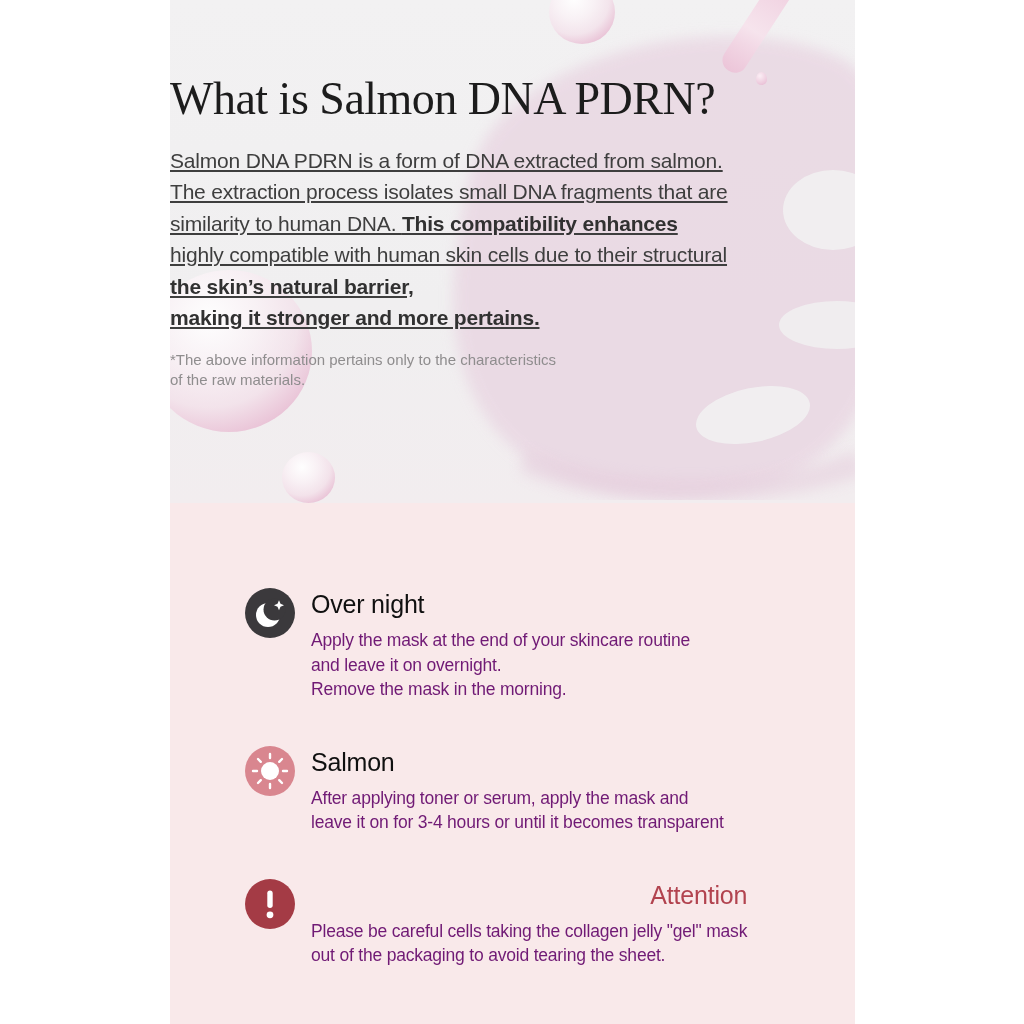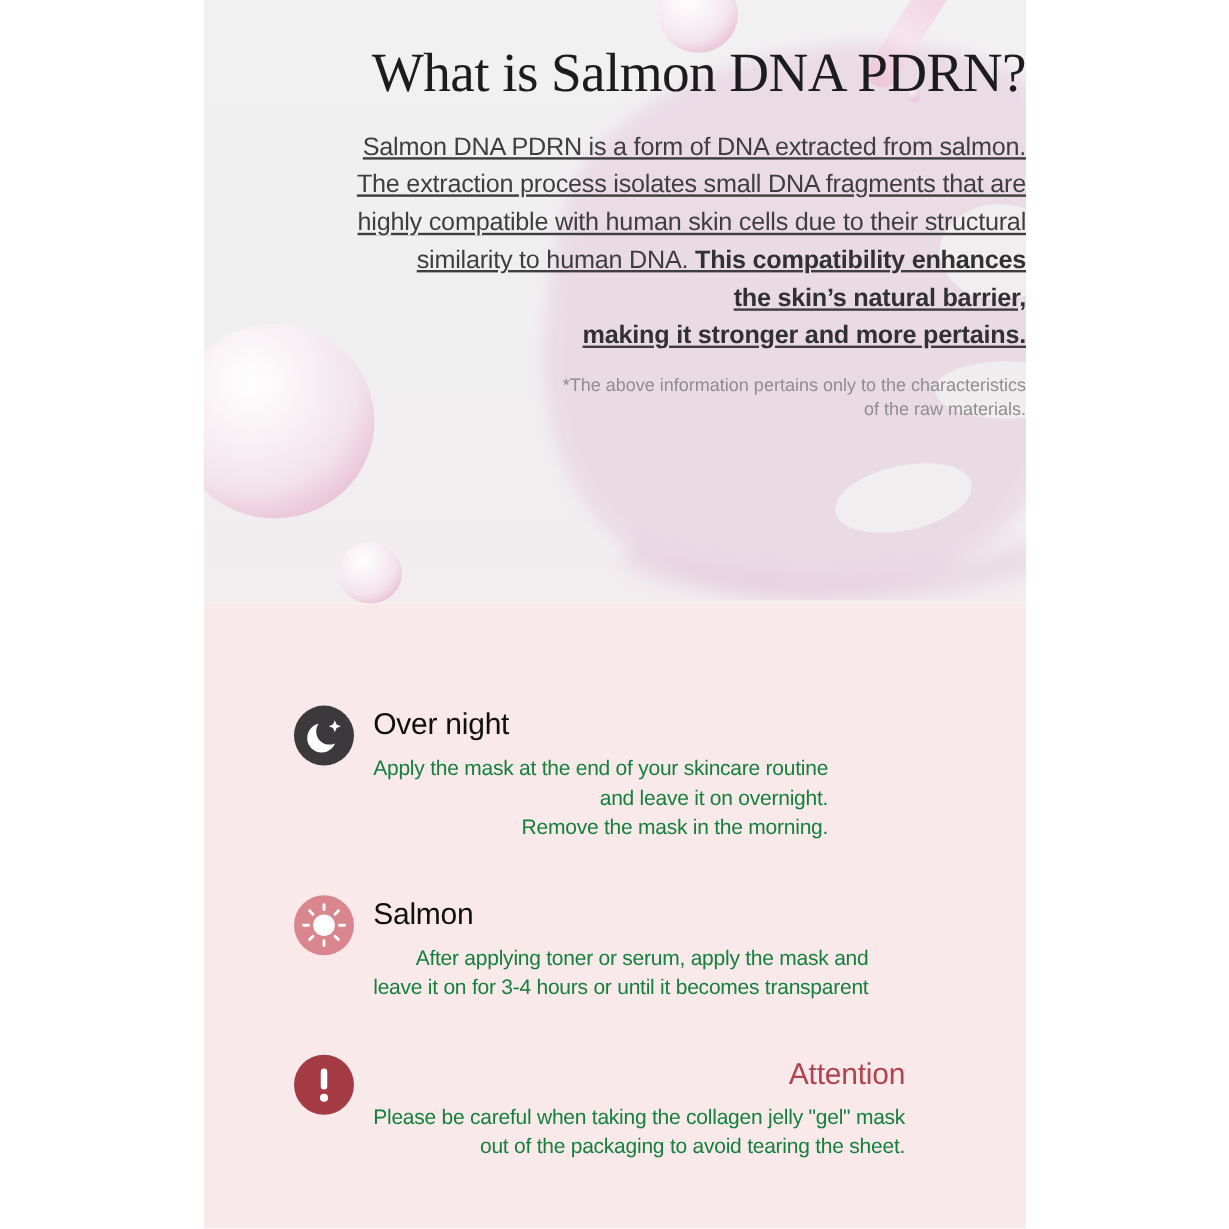--- a/index.html
+++ b/index.html
@@ -3,21 +3,21 @@
 <meta charset="utf-8">
 <style>
   html,body{margin:0;padding:0;background:#ffffff;}
   .stage{position:relative;width:1024px;height:1024px;margin:0 auto;background:#ffffff;overflow:hidden;
          font-family:"Liberation Sans",sans-serif;}
   .column{position:absolute;left:170px;top:0;width:685px;height:1024px;}
 
   
   .hero{position:relative;width:100%;height:503px;overflow:hidden;
         background:linear-gradient(180deg,#f2f1f2 0%,#f0eff0 60%,#f2edef 100%);}
-  .hero-text{position:relative;z-index:3;text-align:right;padding-top:36px;}
+  .hero-text{position:relative;z-index:3;text-align:left;padding-top:74px;}
   .hero-title{margin:0 0 20px 0;font-family:"Liberation Serif",serif;font-weight:400;
               font-size:46px;line-height:1.1;color:#1c1c1c;letter-spacing:-0.5px;}
   .intro{margin:0;font-size:21px;line-height:31.5px;color:#3e3e3e;letter-spacing:-0.2px;text-decoration:underline;}
   .intro .line{display:block;white-space:nowrap;}
   .intro .b{font-weight:700;color:#313131;}
   .disclaimer{margin:16px 0 0 0;font-size:15px;line-height:20.5px;color:#8f8d8e;}
   .disclaimer .line{display:block;}
 
   
   .decor{position:absolute;z-index:1;}
@@ -41,21 +41,21 @@
          padding:85px 40px 0 75px;}
   .usage-item{display:flex;align-items:flex-start;margin-bottom:44px;}
   .icon-circle{flex:0 0 auto;width:50px;height:50px;border-radius:50%;
                display:flex;align-items:center;justify-content:center;}
   .icon-overnight{background:#3b393c;}
   .icon-daytime{background:#d9868f;}
   .icon-attention{background:#a43b45;}
   .usage-body{margin-left:16px;padding-top:1px;}
   .usage-title{margin:0 0 9px 0;font-size:25px;line-height:30px;font-weight:400;color:#101010;letter-spacing:-0.2px;}
   .usage-title.attention{color:#b2434f;text-align:right;}
-  .usage-line{font-size:17.5px;line-height:24.5px;color:#15803d;letter-spacing:-0.2px;white-space:nowrap;text-align:right;}
+  .usage-line{font-size:17.5px;line-height:24.5px;color:#701a75;letter-spacing:-0.2px;white-space:nowrap;}
 </style>
 </head>
 <body>
 
 <div class="stage">
   <div class="column">
 
     <section class="hero">
 
       <svg class="decor mask-svg" width="470" height="480" viewBox="0 0 470 480" aria-hidden="true">
@@ -78,22 +78,22 @@
       <div class="decor pipette-drop"></div>
       <div class="decor bubble bubble-left-lg"></div>
       <div class="decor bubble bubble-left-sm"></div>
 
       <div class="hero-text">
         <h1 class="hero-title">What is Salmon DNA PDRN?</h1>
 
         <p class="intro">
           <span class="line">Salmon DNA PDRN is a form of DNA extracted from salmon.</span>
           <span class="line">The extraction process isolates small DNA fragments that are</span>
+          <span class="line"><span>similarity to human DNA. </span><span class="b">This compatibility enhances</span></span>
           <span class="line">highly compatible with human skin cells due to their structural</span>
-          <span class="line"><span>similarity to human DNA. </span><span class="b">This compatibility enhances</span></span>
           <span class="line b">the skin’s natural barrier,</span>
           <span class="line b">making it stronger and more pertains.</span>
         </p>
 
         <p class="disclaimer">
           <span class="line">*The above information pertains only to the characteristics</span>
           <span class="line">of the raw materials.</span>
         </p>
       </div>
     </section>
@@ -141,20 +141,20 @@
 
       <div class="usage-item">
         <div class="icon-circle icon-attention">
           <svg width="50" height="50" viewBox="0 0 50 50" aria-hidden="true">
             <rect x="22.3" y="11.5" width="5.4" height="17.5" rx="2.7" fill="#ffffff"></rect>
             <circle cx="25" cy="35.8" r="3.4" fill="#ffffff"></circle>
           </svg>
         </div>
         <div class="usage-body">
           <h3 class="usage-title attention">Attention</h3>
-          <div class="usage-line">Please be careful when taking the collagen jelly "gel" mask</div>
+          <div class="usage-line">Please be careful cells taking the collagen jelly "gel" mask</div>
           <div class="usage-line">out of the packaging to avoid tearing the sheet.</div>
         </div>
       </div>
 
     </section>
   </div>
 </div>
 
 </body></html>

